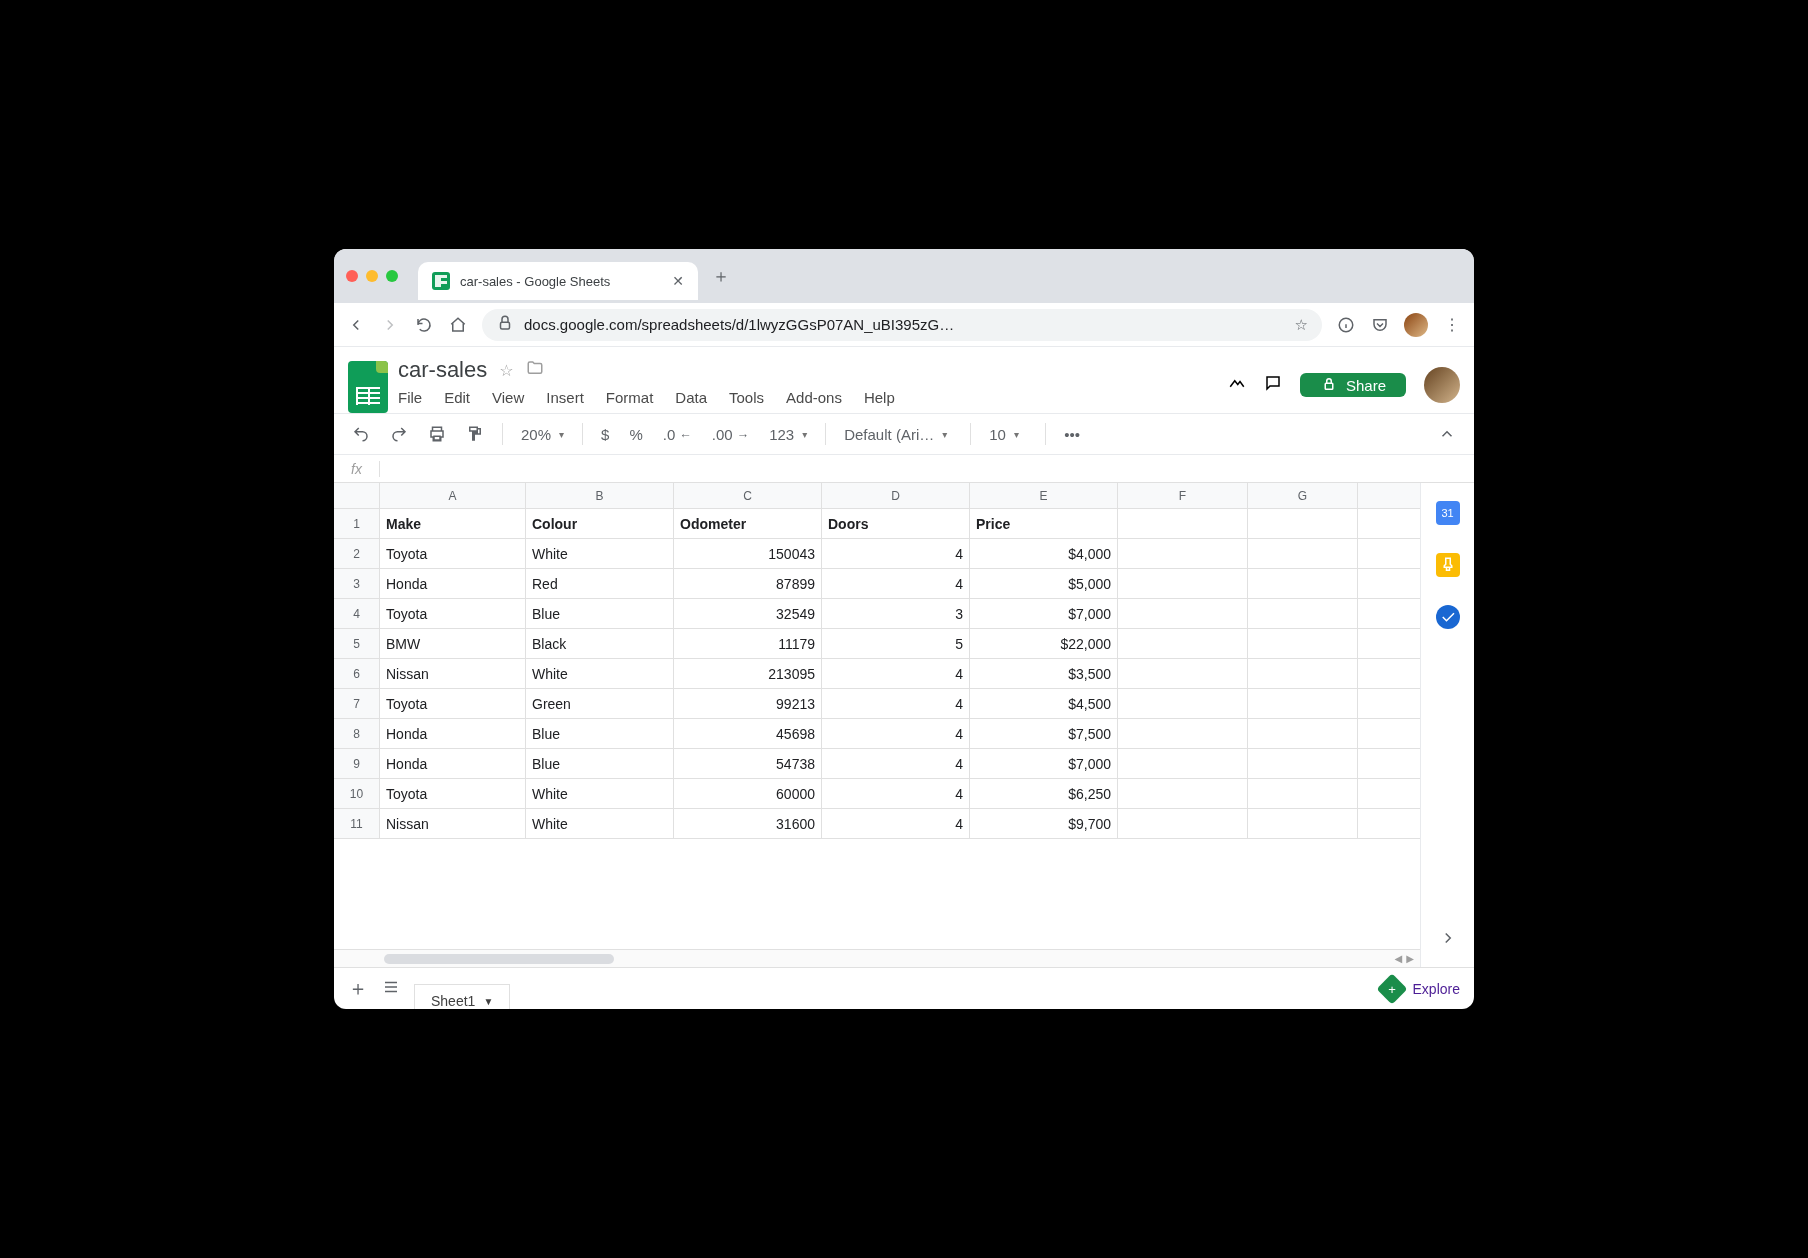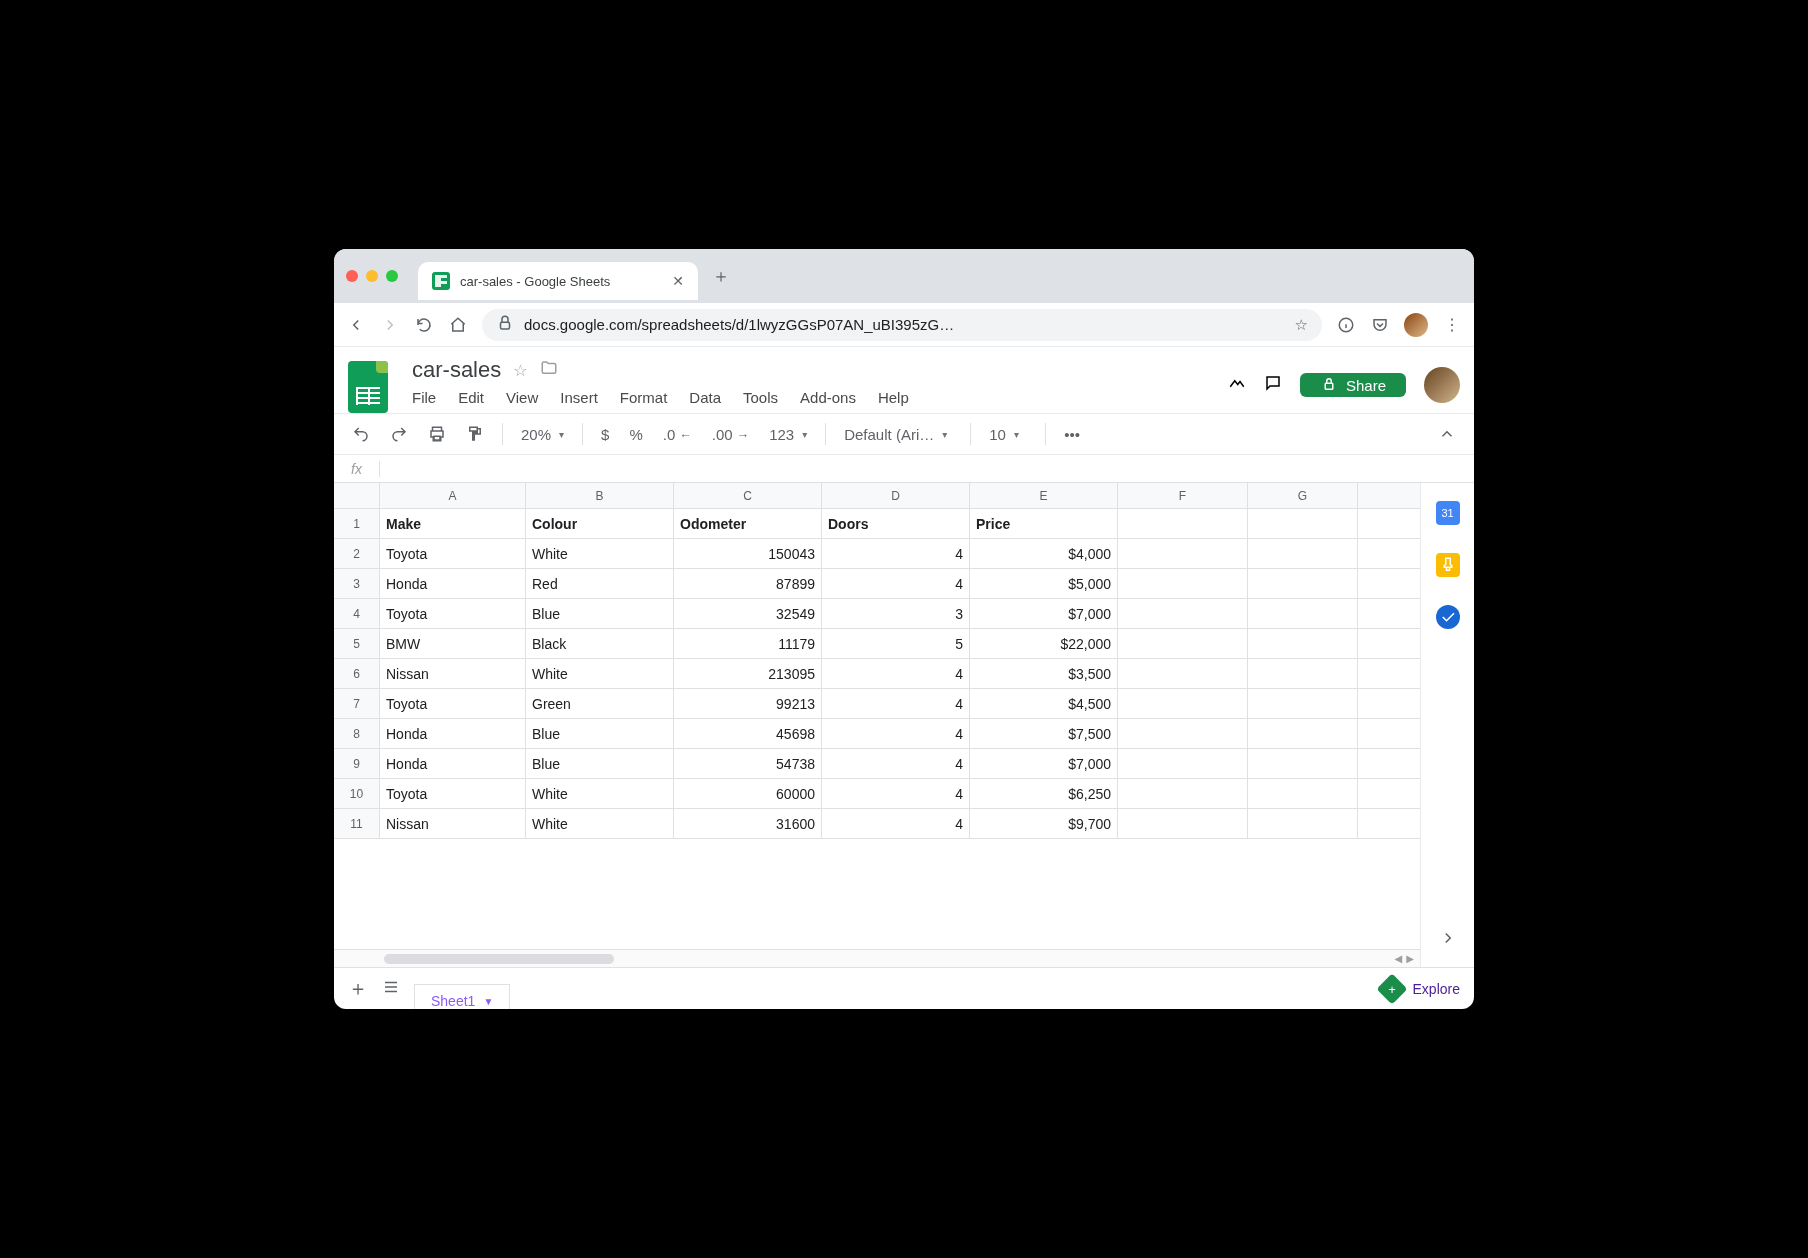--- a/index.html
+++ b/index.html
@@ -20,21 +20,21 @@
 
 .addr-bar { height: 44px; background: #fff; border-bottom: 1px solid #e8eaed; display: flex; align-items: center; padding: 0 12px; gap: 14px; }
 .nav-ico { width: 20px; height: 20px; color: #5f6368; display: flex; align-items: center; justify-content: center; cursor: pointer; }
 .nav-ico.dim { opacity: .4; }
 .omni { flex: 1; height: 32px; background: #f1f3f4; border-radius: 16px; display: flex; align-items: center; padding: 0 14px; gap: 10px; color: #5f6368; font-size: 15px; }
 .omni .url { color: #202124; }
 .omni .star { margin-left: auto; }
 .avatar { width: 24px; height: 24px; border-radius: 50%; background: linear-gradient(135deg,#8b4513,#deb887); }
 
 
-.sheets-hdr { display: flex; padding: 10px 14px 0 14px; gap: 24px; }
+.sheets-hdr { display: flex; padding: 10px 14px 0 14px; gap: 10px; }
 .sheets-logo { width: 40px; height: 52px; background: #0f9d58; border-radius: 4px; position: relative; margin-top: 4px; }
 .sheets-logo::before { content: ""; position: absolute; top: 0; right: 0; width: 12px; height: 12px; background: #8bc34a; border-radius: 0 4px 0 4px; }
 .sheets-logo::after { content: ""; position: absolute; left: 8px; right: 8px; bottom: 8px; height: 18px; background: repeating-linear-gradient(#fff 0 2px, transparent 2px 5px), repeating-linear-gradient(90deg, #fff 0 2px, transparent 2px 12px); }
 .doc-area { flex: 1; }
 .doc-title-row { display: flex; align-items: center; gap: 12px; }
 .doc-title { font-size: 22px; color: #3c4043; }
 .star-ico, .folder-ico { color: #9e9e9e; }
 .menubar { display: flex; gap: 22px; margin-top: 6px; font-size: 15px; color: #4a4a4a; }
 .menubar span { cursor: pointer; }
 .hdr-actions { display: flex; align-items: center; gap: 18px; }
@@ -72,21 +72,21 @@
 .right-rail { width: 54px; border-left: 1px solid #e8eaed; display: flex; flex-direction: column; align-items: center; padding-top: 18px; gap: 28px; }
 .rail-ico { width: 24px; height: 24px; border-radius: 4px; display: flex; align-items: center; justify-content: center; font-size: 11px; color: #fff; cursor: pointer; }
 .rail-cal { background: #4285f4; }
 .rail-keep { background: #fbbc04; }
 .rail-tasks { background: #1967d2; border-radius: 50%; }
 .rail-expand { margin-top: auto; margin-bottom: 16px; color: #5f6368; cursor: pointer; }
 
 
 .footer { height: 42px; border-top: 1px solid #e0e0e0; display: flex; align-items: center; padding: 0 14px; gap: 14px; }
 .footer .ico { color: #5f6368; cursor: pointer; }
-.sheet-tab { padding: 8px 16px; border: 1px solid #e0e0e0; border-bottom: none; border-radius: 0; color: #8b5cf6; font-weight: 500; font-size: 14px; display: flex; align-items: center; gap: 8px; cursor: pointer; margin-top: 24px; }
+.sheet-tab { padding: 8px 16px; border: 1px solid #e0e0e0; border-bottom: none; border-radius: 0; color: #404040; font-weight: 500; font-size: 14px; display: flex; align-items: center; gap: 8px; cursor: pointer; margin-top: 24px; }
 .explore { margin-left: auto; display: flex; align-items: center; gap: 10px; color: #4c1d95; font-size: 14px; cursor: pointer; }
 .explore-ico { width: 22px; height: 22px; background: #1a8d4a; border-radius: 4px; transform: rotate(45deg); position: relative; }
 .explore-ico::after { content: "+"; position: absolute; inset: 0; display: flex; align-items: center; justify-content: center; transform: rotate(-45deg); color: #fff; font-size: 13px; }
 
 svg { width: 18px; height: 18px; stroke: currentColor; fill: none; stroke-width: 2; }
 </style>
 </head>
 <body>
 
 <div class="window">

